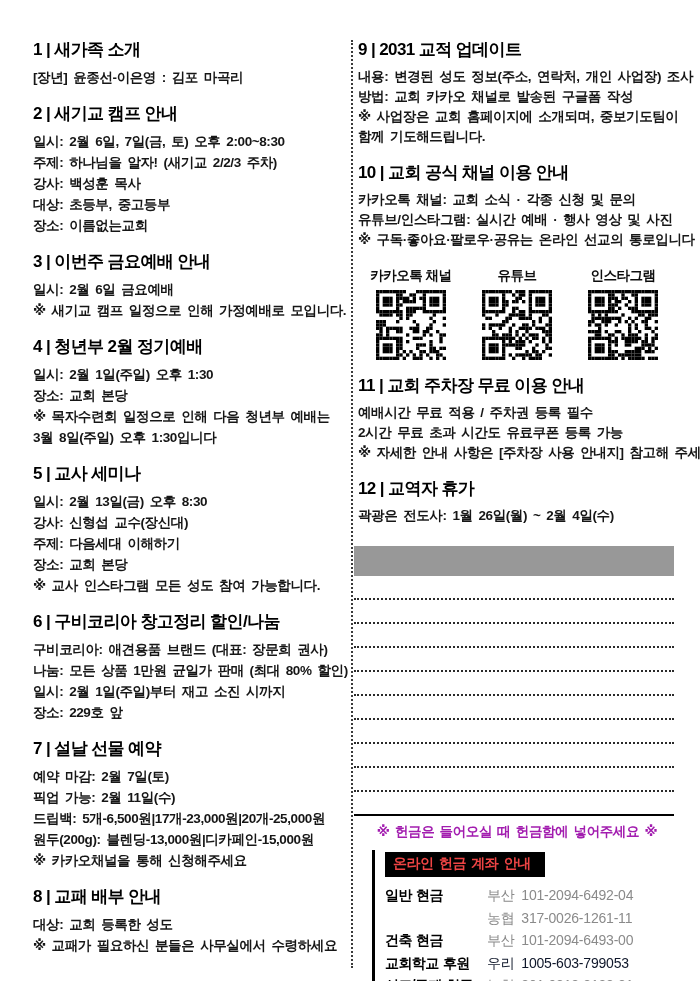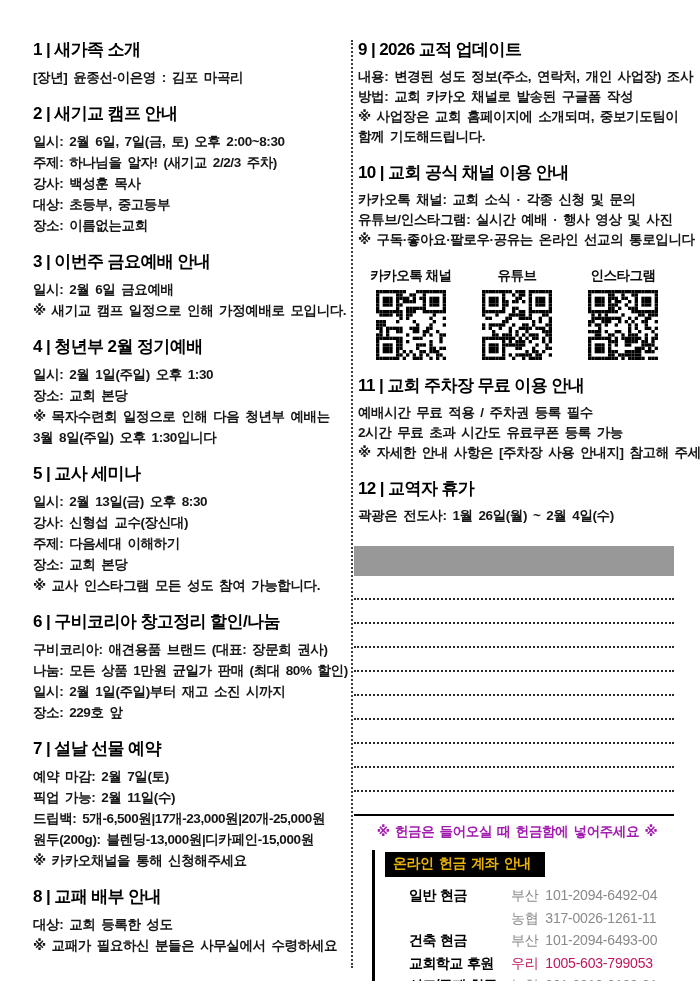--- a/index.html
+++ b/index.html
@@ -33,24 +33,24 @@
   .rules{margin-left:-4px;width:320px;}
   .rule{height:22px;border-bottom:2px dotted #2a2a2a;}
   .rule-solid{height:22px;border-bottom:2px solid #000;}
   .offering-note{
     margin:7px 0 0 0;text-align:center;font-size:13.5px;font-weight:800;
     letter-spacing:-0.4px;word-spacing:2px;white-space:nowrap;
   }
   
   .account{margin:9px 0 0 14px;border-left:3px solid #000;padding:2px 0 8px 10px;}
   .account-title{
-    display:inline-block;background:#000;color:#eab308;font-size:14px;font-weight:800;
+    display:inline-block;background:#000;color:#ef4444;font-size:14px;font-weight:800;
     letter-spacing:-0.5px;word-spacing:2px;padding:3px 14px 4px 8px;margin:0 0 7px 0;white-space:nowrap;
   }
-  .acct-row{display:flex;font-size:14px;line-height:22.5px;white-space:nowrap;margin-left:24px;}
+  .acct-row{display:flex;font-size:14px;line-height:22.5px;white-space:nowrap;}
   .acct-label{width:102px;font-weight:800;letter-spacing:-0.6px;word-spacing:1px;color:#000;flex:none;}
   .acct-value{font-weight:500;letter-spacing:-0.2px;word-spacing:3px;}
 </style>
 </head>
 <body>
 
 <div class="page">
 
   <div class="col col-left">
 
@@ -114,21 +114,21 @@
       <p class="ln">※ 교패가 필요하신 분들은 사무실에서 수령하세요</p>
     </div>
 
   </div>
 
   <div class="divider"></div>
 
   <div class="col col-right">
 
     <div class="sec">
-      <h2 class="sec-title">9 | 2026 교적 업데이트</h2>
+      <h2 class="sec-title">9 | 2031 교적 업데이트</h2>
       <p class="ln">내용: 변경된 성도 정보(주소, 연락처, 개인 사업장) 조사</p>
       <p class="ln">방법: 교회 카카오 채널로 발송된 구글폼 작성</p>
       <p class="ln">※ 사업장은 교회 홈페이지에 소개되며, 중보기도팀이</p>
       <p class="ln">함께 기도해드립니다.</p>
     </div>
 
     <div class="sec">
       <h2 class="sec-title">10 | 교회 공식 채널 이용 안내</h2>
       <p class="ln">카카오톡 채널: 교회 소식 · 각종 신청 및 문의</p>
       <p class="ln">유튜브/인스타그램: 실시간 예배 · 행사 영상 및 사진</p>
@@ -914,21 +914,21 @@
       <div class="acct-row">
         <span class="acct-label"></span>
         <span class="acct-value" style="color: rgb(138, 138, 138);">농협  317-0026-1261-11</span>
       </div>
       <div class="acct-row">
         <span class="acct-label">건축 현금</span>
         <span class="acct-value" style="color: rgb(138, 138, 138);">부산  101-2094-6493-00</span>
       </div>
       <div class="acct-row">
         <span class="acct-label">교회학교 후원</span>
-        <span class="acct-value" style="color: #be185d;">우리  1005-603-799053</span>
+        <span class="acct-value" style="color: #0f172a;">우리  1005-603-799053</span>
       </div>
       <div class="acct-row">
         <span class="acct-label">선교/구제 현금</span>
         <span class="acct-value" style="color: rgb(138, 138, 138);">농협  301-0318-3133-21</span>
       </div>
       
     </div>
 
   </div>
 </div>

